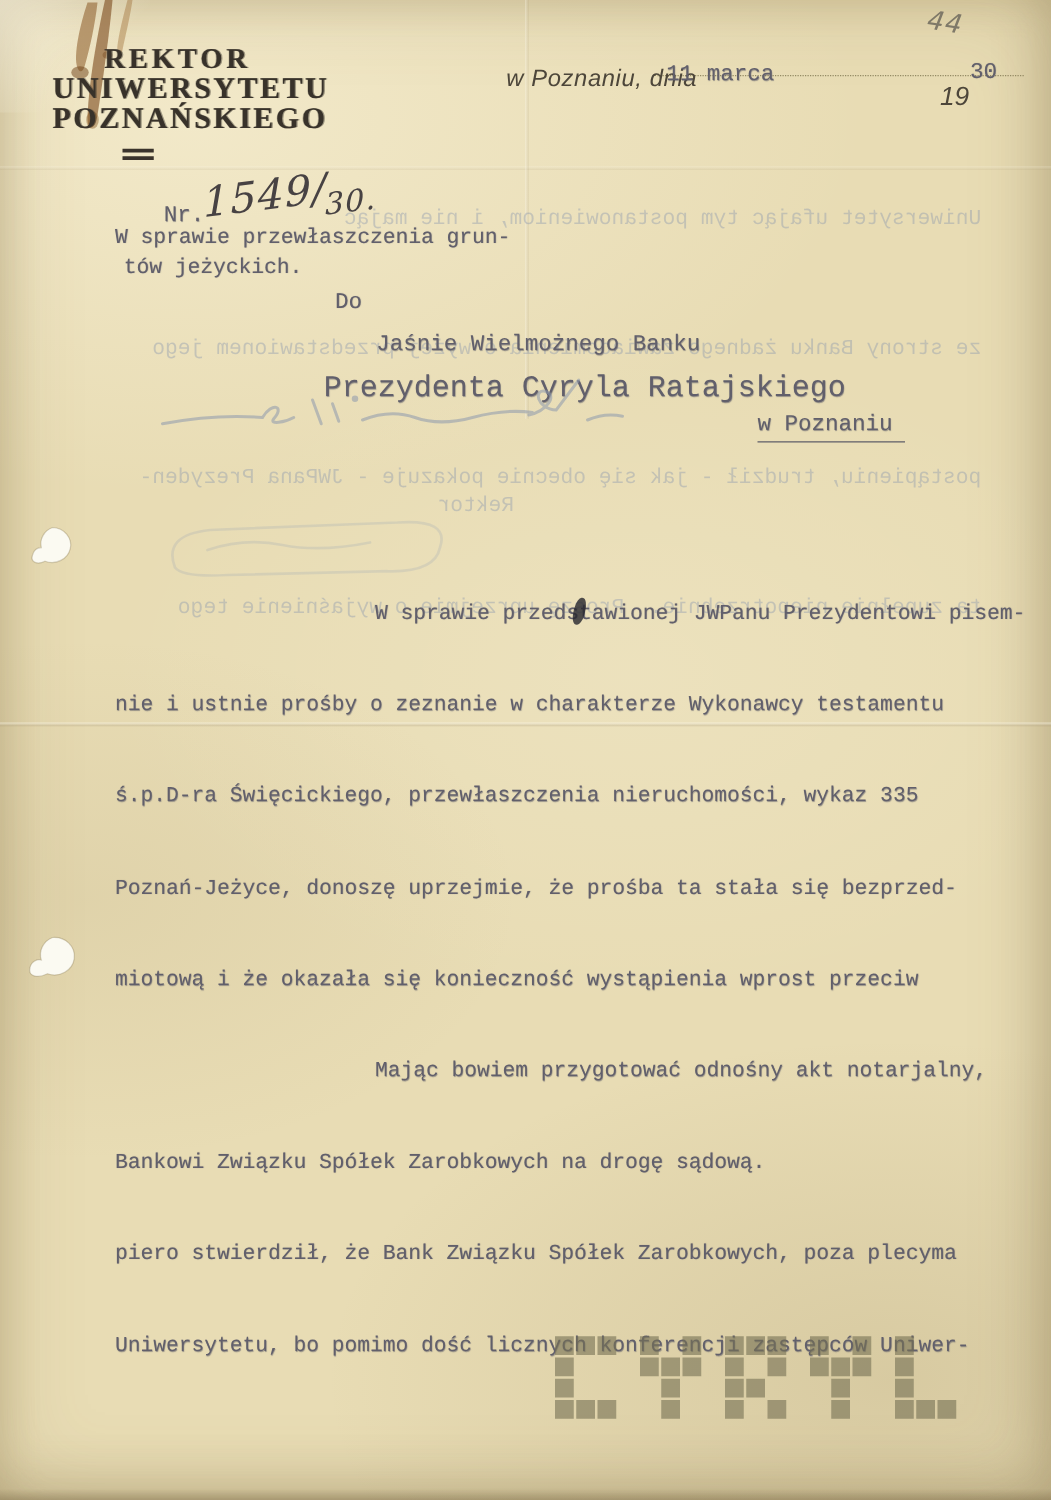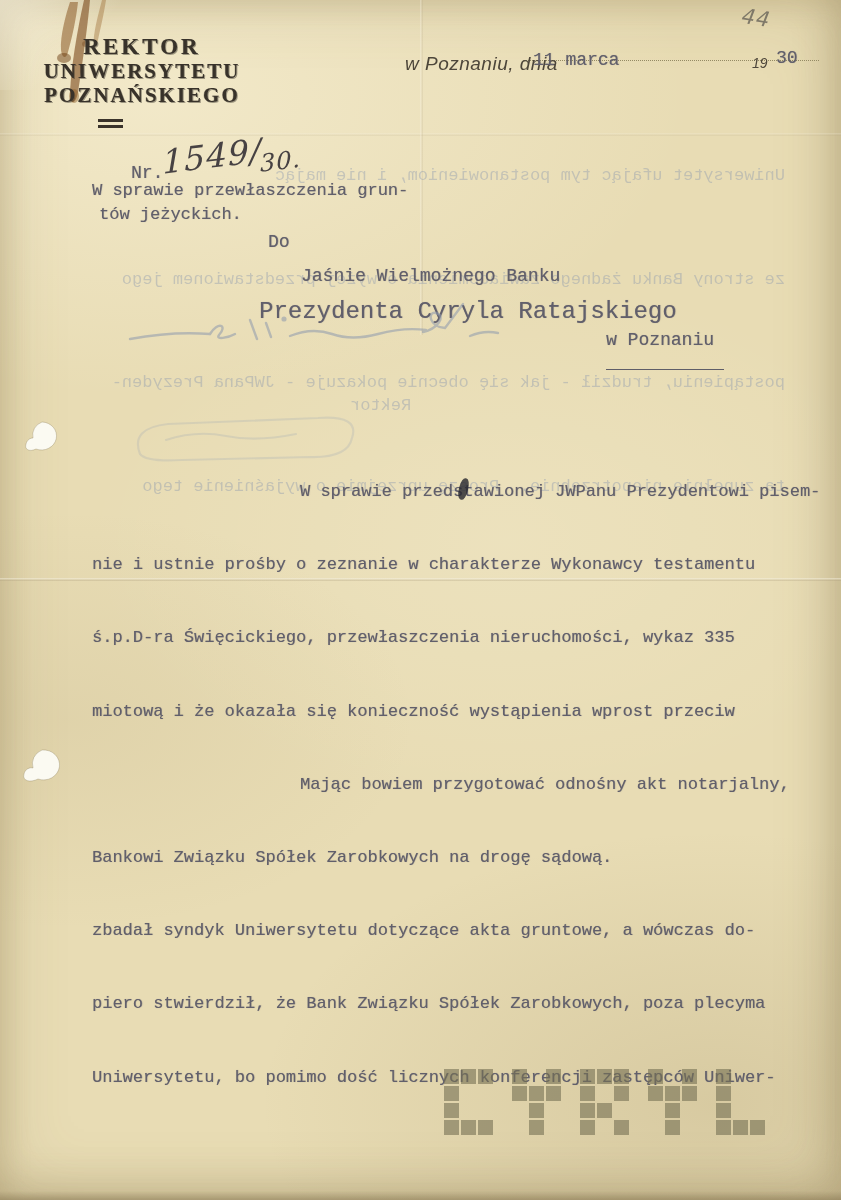--- a/index.html
+++ b/index.html
@@ -21,35 +21,35 @@
   
   .tw{font-family:"Liberation Mono","DejaVu Sans Mono",monospace;color:#615f6b;
       text-shadow:0.4px 0.4px 0.7px rgba(85,85,100,.55);white-space:pre;}
   
   .printed{font-family:Liberation Sans, sans-serif;color:#4d463a;}
   
   .letterhead{left:42px;top:34px;width:200px;text-align:center;
       font-family:"Liberation Serif","DejaVu Serif",serif;font-weight:bold;color:#38322a;
       text-shadow:1px 0.5px 0 rgba(56,50,42,.45), -0.5px 0 0 rgba(56,50,42,.3);}
   .lh1{font-size:23px;letter-spacing:3px;line-height:25px;}
-  .lh2{font-size:21px;letter-spacing:2px;line-height:24px;text-align:center;}
+  .lh2{font-size:24px;letter-spacing:2px;line-height:24px;text-align:center;}
   .equals{left:98px;top:119px;width:25px;}
   .equals div{height:2.5px;background:#3a332b;margin-bottom:3.5px;}
   
   .bleed{transform:scaleX(-1);color:#8694ae;opacity:.38;
       font-family:"Liberation Mono","DejaVu Sans Mono",monospace;white-space:pre;}
   .bleed-top{left:55px;top:90px;width:730px;font-size:17px;line-height:34.5px;text-align:left;}
   
   .hand-number{font-family:"DejaVu Serif",serif;font-style:italic;color:#474243;
       transform:rotate(-7deg) skewX(-6deg);font-size:33px;letter-spacing:1px;}
   .hand-number .sub{font-size:24px;position:relative;top:10px;left:-2px;}
   .corner-note{font-family:"DejaVu Sans",sans-serif;color:#6f6a5e;font-size:21px;
       transform:rotate(9deg) skewX(-12deg);letter-spacing:1px;opacity:.85;}
   .dotted{border-bottom:1.6px dotted #948a64;height:0;}
-  .underline-city{border-bottom:1.6px solid #5f5e68;padding-bottom:19px;}
+  .underline-city{border-bottom:1.6px solid #5f5e68;padding-bottom:3px;}
   .indent{padding-left:208px;}
   .body-line{line-height:37.2px;font-size:17px;height:37.2px;}
   
   .crease-h{left:0;width:841px;height:3px;
       background:linear-gradient(to bottom,rgba(255,252,240,.5),rgba(125,105,65,.22));}
   .crease-v{top:0;width:3px;
       background:linear-gradient(to right,rgba(255,252,240,.45),rgba(125,105,65,.16));}
   .blot{background:#26262d;border-radius:45%;opacity:.8;}
   .wm-block{position:absolute;width:15px;height:15px;background:rgba(116,111,84,.6);}
 </style>
@@ -89,21 +89,21 @@
   <div class="abs equals">
       <div></div>
       <div></div>
     </div>
 
   <div class="abs corner-note" style="left:742px;top:6px">44</div>
 
   <div class="abs dotted" style="left:523px;top:60px;width:296px"></div>
   <div class="abs printed" style="left:405px;top:53px;font-size:19px;font-style:italic;letter-spacing:.5px">w Poznaniu, dnia</div>
   <div class="abs tw" style="left:533px;top:50px;font-size:18px">11 marca</div>
-  <div class="abs printed" style="left:752px;top:55px;font-size:14px;font-style:italic">19</div>
+  <div class="abs printed" style="left:752px;top:66px;font-size:21px;font-style:italic">19</div>
   <div class="abs tw" style="left:776px;top:48px;font-size:18px">30</div>
 
   <div class="abs tw" style="left:131px;top:163px;font-size:18px">Nr.</div>
   <div class="abs hand-number" style="left:162px;top:134px"><span>1549/</span><span class="sub">30</span><span class="sub">.</span></div>
 
   <div class="abs tw" style="left:92px;top:181px;font-size:17px">W sprawie przewłaszczenia grun-</div>
   <div class="abs tw" style="left:99px;top:205px;font-size:17px">tów jeżyckich.</div>
 
   <div class="abs tw" style="left:268px;top:232px;font-size:18px">Do</div>
   <div class="abs tw" style="left:301px;top:266px;font-size:18px">Jaśnie Wielmożnego Banku</div>
@@ -127,24 +127,24 @@
     <g fill="none" stroke="#93a0b4" stroke-width="2.2" stroke-linecap="round">
       <path d="M14,44 q-10,-26 28,-30 l150,-6 q42,-3 34,20 q-4,20 -42,19 l-128,3 q-36,2 -42,-6"></path>
       <path d="M40,30 q30,-10 60,-4 t70,-2"></path>
     </g>
   </svg>
 
   <div class="abs tw" style="left:92px;top:437px;width:690px">
     <div class="body-line indent">W sprawie przedstawionej JWPanu Prezydentowi pisem-</div>
     <div class="body-line">nie i ustnie prośby o zeznanie w charakterze Wykonawcy testamentu</div>
     <div class="body-line">ś.p.D-ra Święcickiego, przewłaszczenia nieruchomości, wykaz 335</div>
+    <div class="body-line">Poznań-Jeżyce, donoszę uprzejmie, że prośba ta stała się bezprzed-</div>
     <div class="body-line">miotową i że okazała się konieczność wystąpienia wprost przeciw</div>
     <div class="body-line indent">Mając bowiem przygotować odnośny akt notarjalny,</div>
     <div class="body-line">Bankowi Związku Spółek Zarobkowych na drogę sądową.</div>
-    <div class="body-line">zbadał syndyk Uniwersytetu dotyczące akta gruntowe, a wówczas do-</div>
     <div class="body-line">piero stwierdził, że Bank Związku Spółek Zarobkowych, poza plecyma</div>
     <div class="body-line">Uniwersytetu, bo pomimo dość licznych konferencji zastępców Uniwer-</div>
     
     
     
     
     
     
     
     

